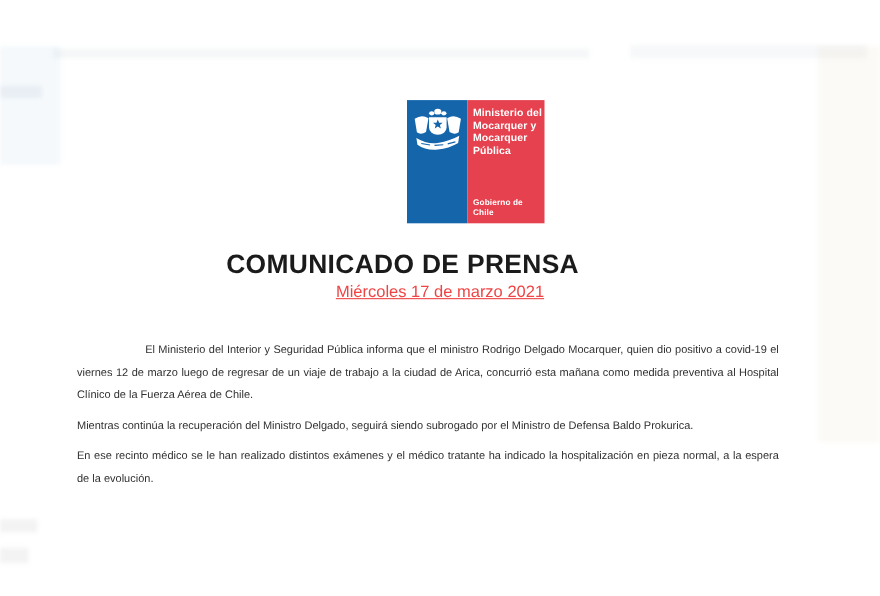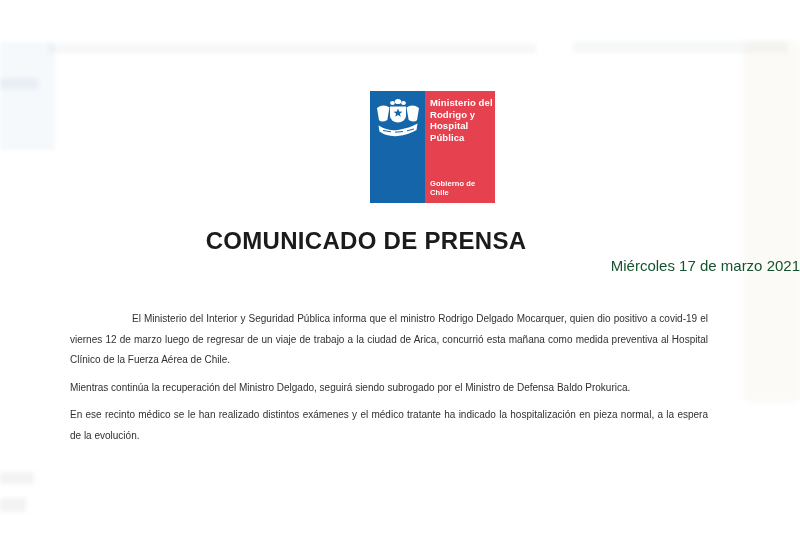--- a/index.html
+++ b/index.html
@@ -47,22 +47,22 @@
   }
 
   
   .doc-title{
     position:absolute;left:0;top:227px;width:732px;
     text-align:center;
     font-size:24px;font-weight:bold;color:#1b1b1b;letter-spacing:0.3px;
   }
   .doc-date{
     position:absolute;left:0;top:257px;width:800px;
-    text-align:right;
-    font-size:15px;color:#14532d;
+    text-align:center;
+    font-size:15px;color:#ef4444;text-decoration:underline;
   }
   .doc-body{
     position:absolute;left:70px;top:309px;width:638px;
     color:#303030;
   }
   .doc-body p{
     margin:0 0 7px 0;
     font-size:10px;line-height:20.5px;
     text-align:justify;
   }
@@ -99,22 +99,22 @@
             <line x1="8" y1="32.5" x2="16" y2="33.8"></line>
             <line x1="20" y1="34.2" x2="28" y2="33.6"></line>
             <line x1="32" y1="32.8" x2="39" y2="31"></line>
           </g>
         </svg>
       </span>
     </div>
     <div class="logo-red" style="background:#e5414e;">
       <div class="ministry-name">
         <span>Ministerio del</span>
-        <span>Rodrigo y</span>
-        <span>Hospital</span>
+        <span>Mocarquer y</span>
+        <span>Mocarquer</span>
         <span>Pública</span>
       </div>
       <div class="gov-label">Gobierno de Chile</div>
     </div>
   </div>
 
   <div class="doc-title">COMUNICADO DE PRENSA</div>
   <div class="doc-date">Miércoles 17 de marzo 2021</div>
 
   <div class="doc-body">

